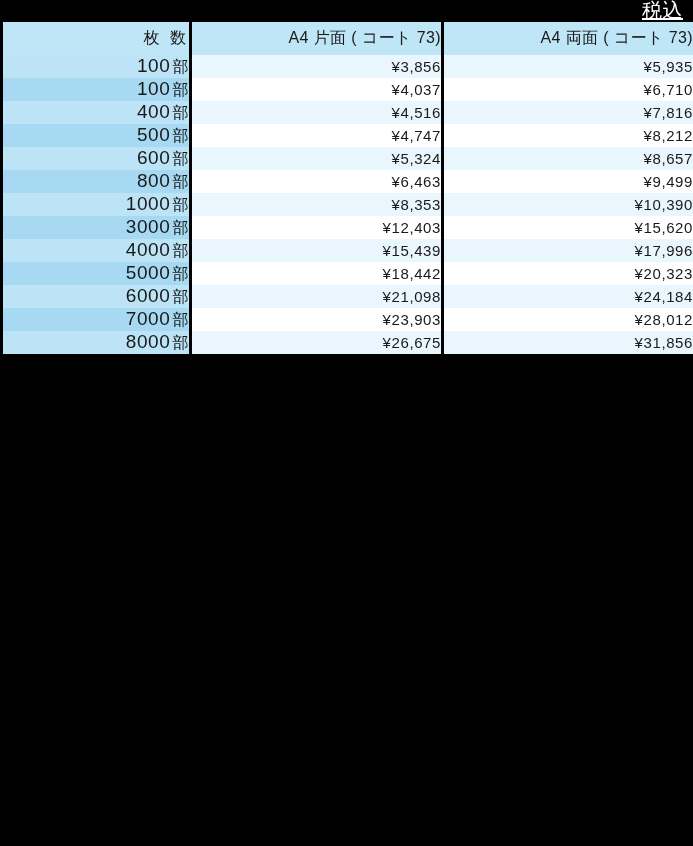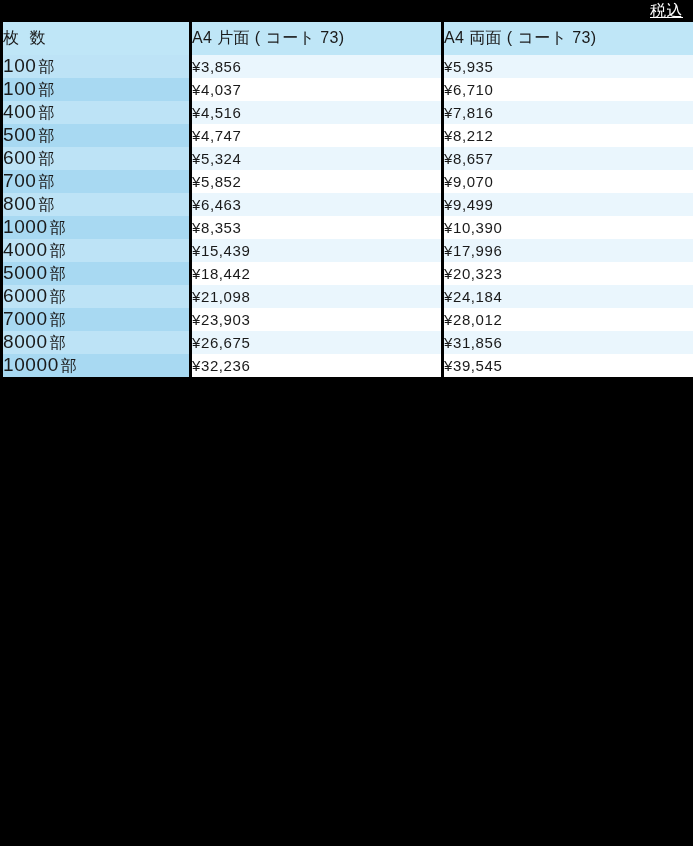--- a/index.html
+++ b/index.html
@@ -23,42 +23,42 @@
   .tax-note-row {
     height: 22px;
     position: relative;
     background: #000000;
   }
   .tax-note {
     position: absolute;
     right: 10px;
     top: 1px;
     color: #ffffff;
-    font-size: 16px;
+    font-size: 20px;
     line-height: 19px;
     text-decoration: underline;
     letter-spacing: 0.5px;
   }
   table.price-table {
     width: 693px;
     border-collapse: collapse;
     table-layout: fixed;
   }
   table.price-table col.c0 { width: 189px; }
   table.price-table col.c1 { width: 252px; }
   table.price-table col.c2 { width: 252px; }
 
   table.price-table th,
   table.price-table td {
     border-left: 3px solid #000000;
     border-right: 3px solid #000000;
     border-top: 0;
     border-bottom: 0;
     padding: 0;
-    text-align: left;
+    text-align: right;
     vertical-align: middle;
     font-weight: normal;
     color: #1a1a1a;
   }
   table.price-table tr.head th {
     height: 33px;
     font-size: 16px;
     background: #bfe6f7;
     letter-spacing: 0.4px;
   }
@@ -128,33 +128,33 @@
           <td class="qty"><span>500</span><span class="unit">部</span></td>
           <td class="val">¥4,747</td>
           <td class="val">¥8,212</td>
         </tr>
         <tr>
           <td class="qty"><span>600</span><span class="unit">部</span></td>
           <td class="val">¥5,324</td>
           <td class="val">¥8,657</td>
         </tr>
         <tr>
-          <td class="qty"><span>700</span><span class="unit">部</span></td>
-          <td class="val">¥5,852</td>
-          <td class="val">¥9,070</td>
-        </tr>
-        <tr>
           <td class="qty"><span>800</span><span class="unit">部</span></td>
           <td class="val">¥6,463</td>
           <td class="val">¥9,499</td>
         </tr>
         <tr>
           <td class="qty"><span>1000</span><span class="unit">部</span></td>
           <td class="val">¥8,353</td>
           <td class="val">¥10,390</td>
+        </tr>
+        <tr>
+          <td class="qty"><span>3000</span><span class="unit">部</span></td>
+          <td class="val">¥12,403</td>
+          <td class="val">¥15,620</td>
         </tr>
         <tr>
           <td class="qty"><span>4000</span><span class="unit">部</span></td>
           <td class="val">¥15,439</td>
           <td class="val">¥17,996</td>
         </tr>
         <tr>
           <td class="qty"><span>5000</span><span class="unit">部</span></td>
           <td class="val">¥18,442</td>
           <td class="val">¥20,323</td>
@@ -167,21 +167,16 @@
         <tr>
           <td class="qty"><span>7000</span><span class="unit">部</span></td>
           <td class="val">¥23,903</td>
           <td class="val">¥28,012</td>
         </tr>
         <tr>
           <td class="qty"><span>8000</span><span class="unit">部</span></td>
           <td class="val">¥26,675</td>
           <td class="val">¥31,856</td>
         </tr>
-        <tr>
-          <td class="qty"><span>10000</span><span class="unit">部</span></td>
-          <td class="val">¥32,236</td>
-          <td class="val">¥39,545</td>
-        </tr>
       </tbody>
   </table>
 
 </div>
 
 </body></html>

